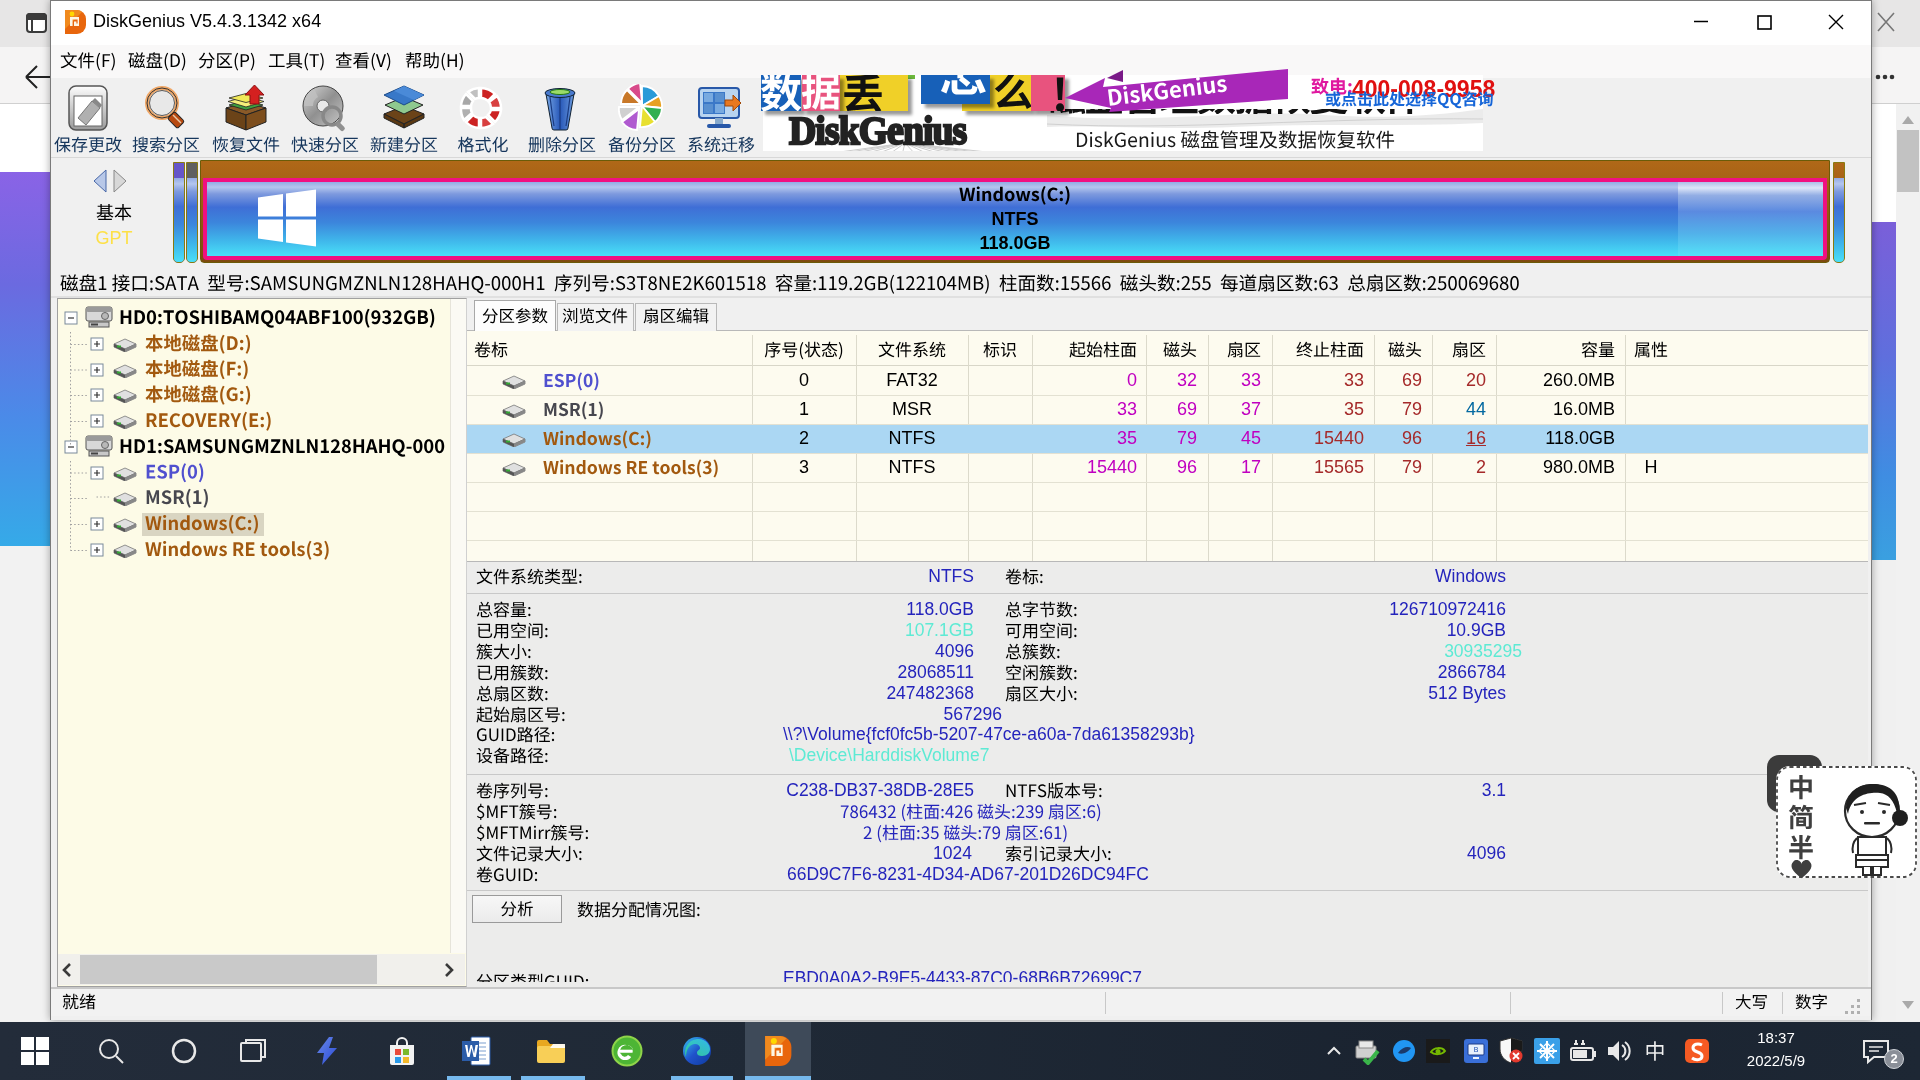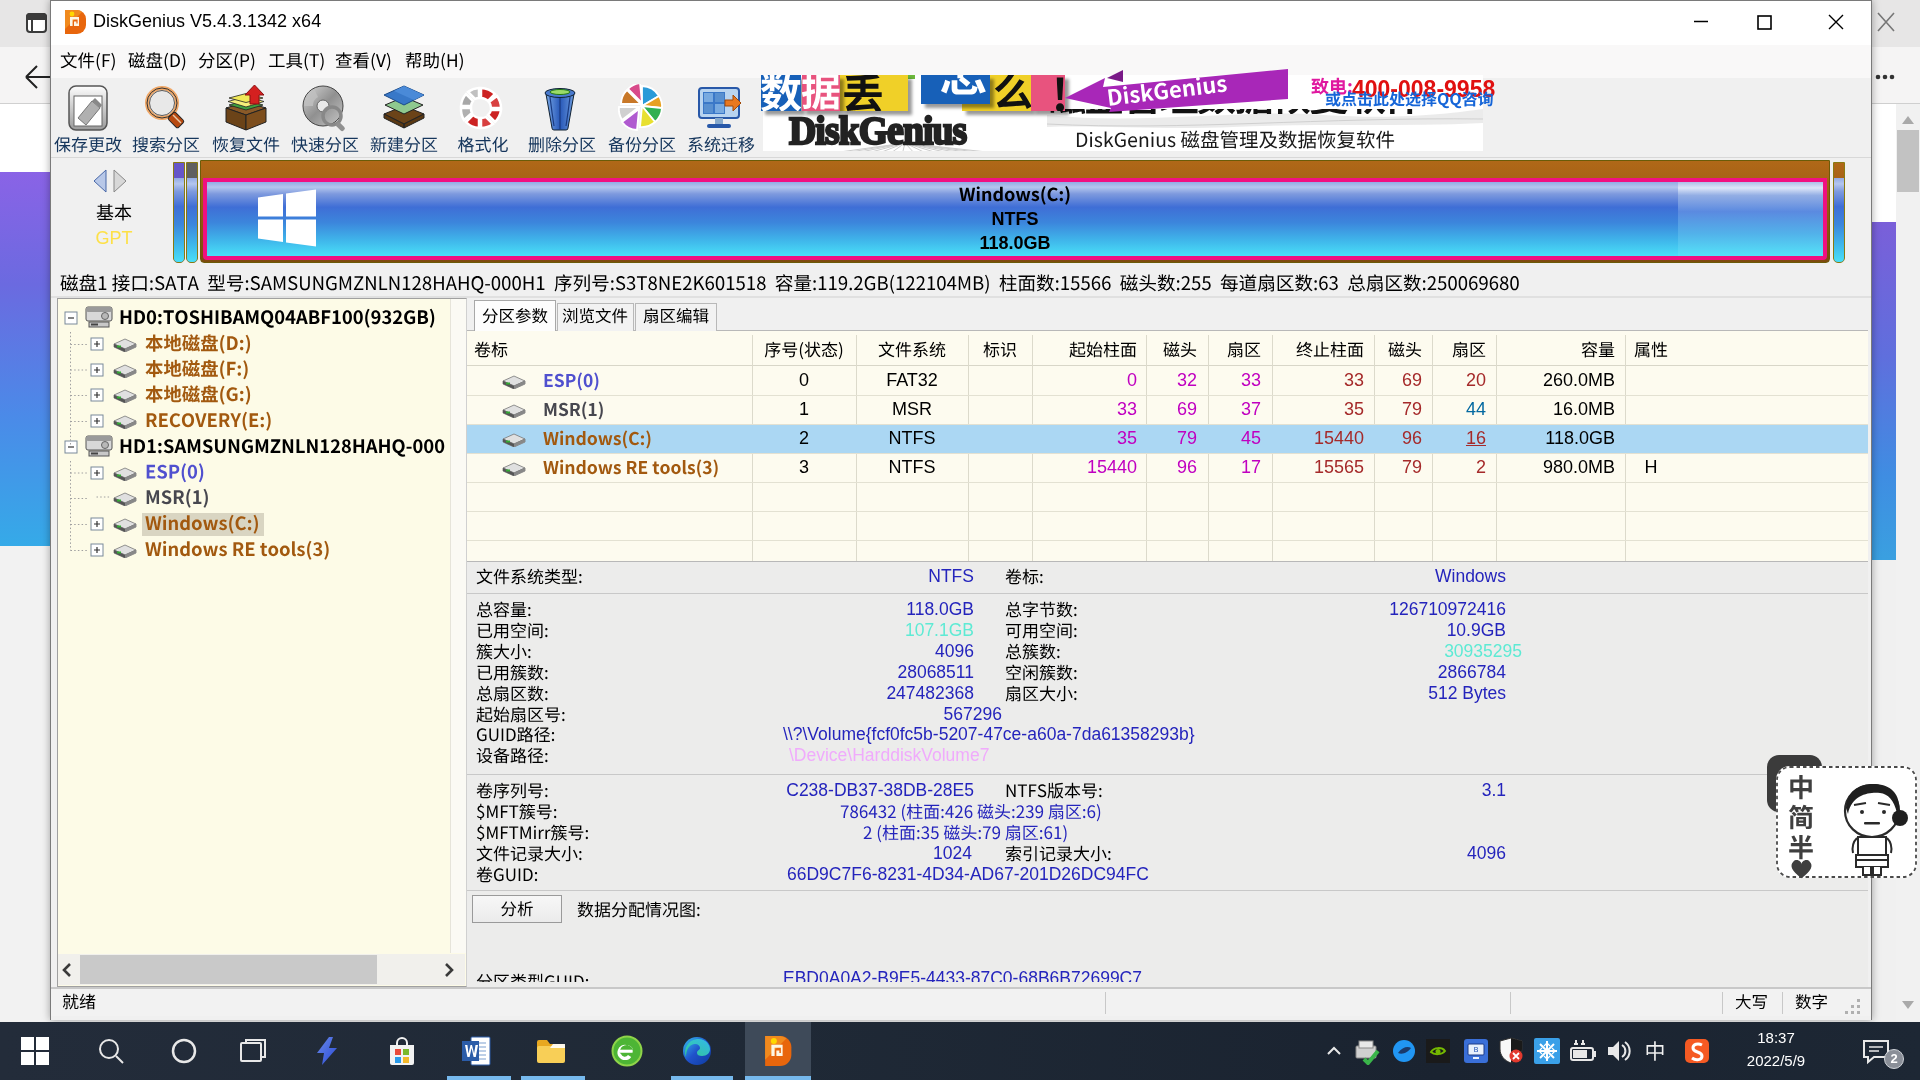--- a/index.html
+++ b/index.html
@@ -467,21 +467,21 @@
     <div style="position:absolute;left:974px;top:620px;transform:translateX(-100%);font:400 17.5px 'Liberation Sans',sans-serif;color:#5eead4;white-space:nowrap;">107.1GB</div>
     <div style="position:absolute;left:1506px;top:620px;transform:translateX(-100%);font:400 17.5px 'Liberation Sans',sans-serif;color:#2424bc;white-space:nowrap;">10.9GB</div>
     <div style="position:absolute;left:974px;top:641px;transform:translateX(-100%);font:400 17.5px 'Liberation Sans',sans-serif;color:#2424bc;white-space:nowrap;">4096</div>
     <div style="position:absolute;left:1506px;top:641px;transform:translateX(-100%);font:400 17.5px 'Liberation Sans',sans-serif;color:#5eead4;white-space:nowrap;margin-left:16px;">30935295</div>
     <div style="position:absolute;left:974px;top:662px;transform:translateX(-100%);font:400 17.5px 'Liberation Sans',sans-serif;color:#2424bc;white-space:nowrap;">28068511</div>
     <div style="position:absolute;left:1506px;top:662px;transform:translateX(-100%);font:400 17.5px 'Liberation Sans',sans-serif;color:#2424bc;white-space:nowrap;">2866784</div>
     <div style="position:absolute;left:974px;top:683px;transform:translateX(-100%);font:400 17.5px 'Liberation Sans',sans-serif;color:#2424bc;white-space:nowrap;">247482368</div>
     <div style="position:absolute;left:1506px;top:683px;transform:translateX(-100%);font:400 17.5px 'Liberation Sans',sans-serif;color:#2424bc;white-space:nowrap;">512 Bytes</div>
     <div style="position:absolute;left:1002px;top:704px;transform:translateX(-100%);font:400 17.5px 'Liberation Sans',sans-serif;color:#2424bc;white-space:nowrap;">567296</div>
     <div style="position:absolute;left:783px;top:724px;font:400 17.5px 'Liberation Sans',sans-serif;color:#2424bc;white-space:nowrap;">\\?\Volume{fcf0fc5b-5207-47ce-a60a-7da61358293b}</div>
-    <div style="position:absolute;left:789px;top:745px;font:400 17.5px 'Liberation Sans',sans-serif;color:#f0abfc;white-space:nowrap;">\Device\HarddiskVolume7</div>
+    <div style="position:absolute;left:789px;top:745px;font:400 17.5px 'Liberation Sans',sans-serif;color:#5eead4;white-space:nowrap;">\Device\HarddiskVolume7</div>
     <div style="position:absolute;left:467px;top:774px;width:1401px;height:1px;background:#c8c8c8;"></div>
     <div style="position:absolute;left:974px;top:780px;transform:translateX(-100%);font:400 17.5px 'Liberation Sans',sans-serif;color:#2424bc;white-space:nowrap;">C238-DB37-38DB-28E5</div>
     <div style="position:absolute;left:1506px;top:780px;transform:translateX(-100%);font:400 17.5px 'Liberation Sans',sans-serif;color:#2424bc;white-space:nowrap;">3.1</div>
     <div style="position:absolute;left:972px;top:843px;transform:translateX(-100%);font:400 17.5px 'Liberation Sans',sans-serif;color:#2424bc;white-space:nowrap;">1024</div>
     <div style="position:absolute;left:1506px;top:843px;transform:translateX(-100%);font:400 17.5px 'Liberation Sans',sans-serif;color:#2424bc;white-space:nowrap;">4096</div>
     <div style="position:absolute;left:787px;top:864px;font:400 17.5px 'Liberation Sans',sans-serif;color:#2424bc;white-space:nowrap;">66D9C7F6-8231-4D34-AD67-201D26DC94FC</div>
     <div style="position:absolute;left:467px;top:890px;width:1401px;height:1px;background:#c8c8c8;"></div>
     <div style="position:absolute;left:472px;top:895px;width:90px;height:28px;background:linear-gradient(180deg,#f7f7f7,#ebebeb);border:1px solid #9a9a9a;box-sizing:border-box;"></div>
     <div style="position:absolute;left:476px;top:967px;width:260px;height:15px;overflow:hidden;"><svg width="260" height="26" viewBox="0 0 260 26">
         <g transform="translate(0,21) scale(0.017,-0.017)" fill="#000">

